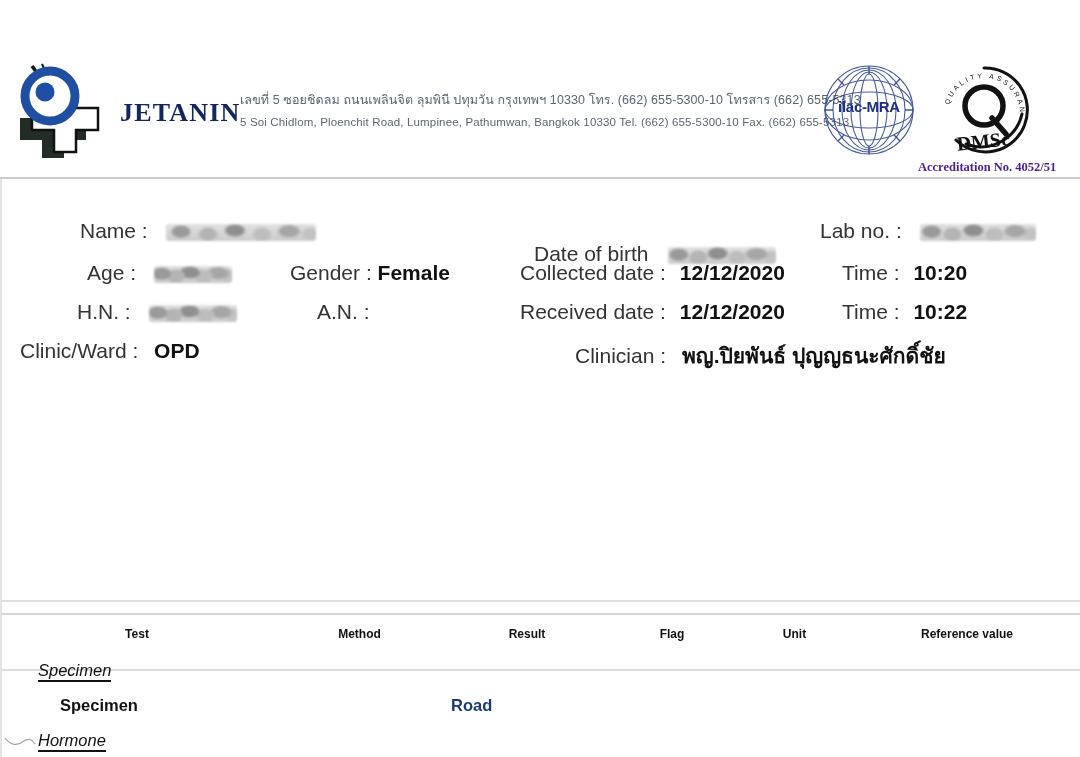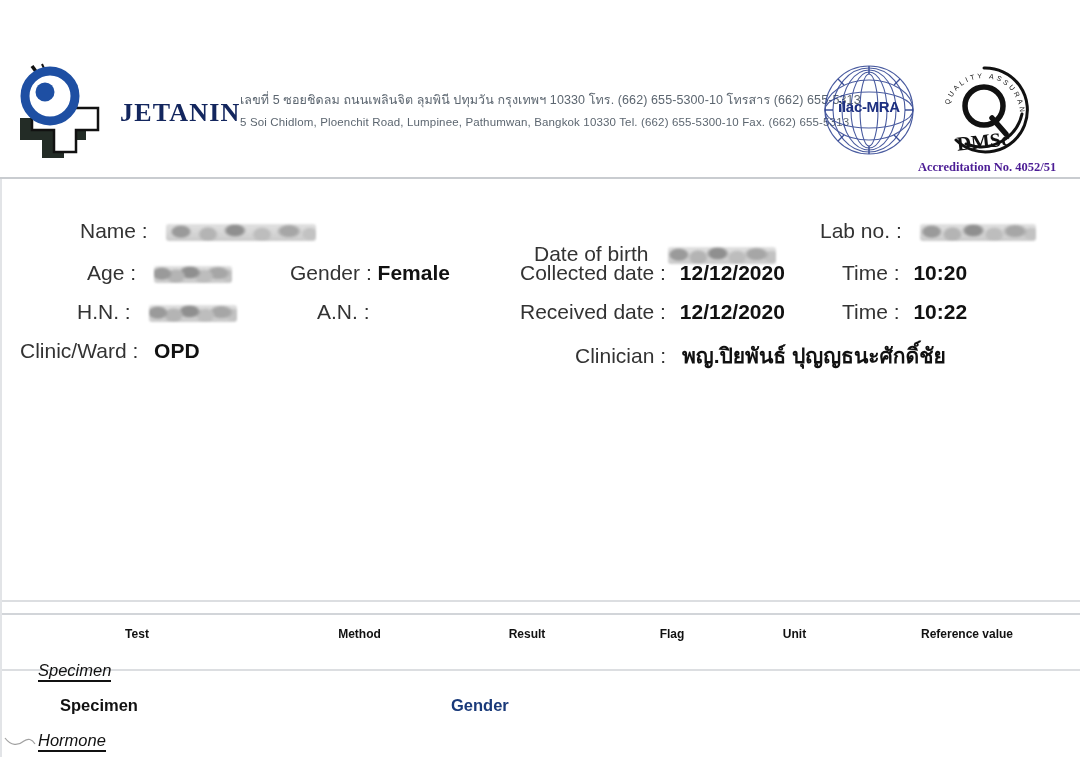--- a/index.html
+++ b/index.html
@@ -431,21 +431,21 @@
     <tbody>
 
       <tr class="row-h">
         <td class="sec-head" colspan="6">
           <span>Specimen</span>
         </td>
       </tr>
       <tr class="row-h">
         <td class="test-name">Specimen</td>
         <td class="method"></td>
-        <td class="result">Gender</td>
+        <td class="result">Road</td>
         <td></td>
         <td class="unit"></td>
         <td class="refval"></td>
       </tr>
 
       <tr class="row-h">
         <td class="sec-head" colspan="6">
           <svg class="squiggle" viewBox="0 0 34 12">
             <path d="M1 3 C7 11, 14 11, 20 6 C24 3, 28 4, 31 9" stroke="#555" stroke-width="1.2" fill="none"></path>
           </svg>

